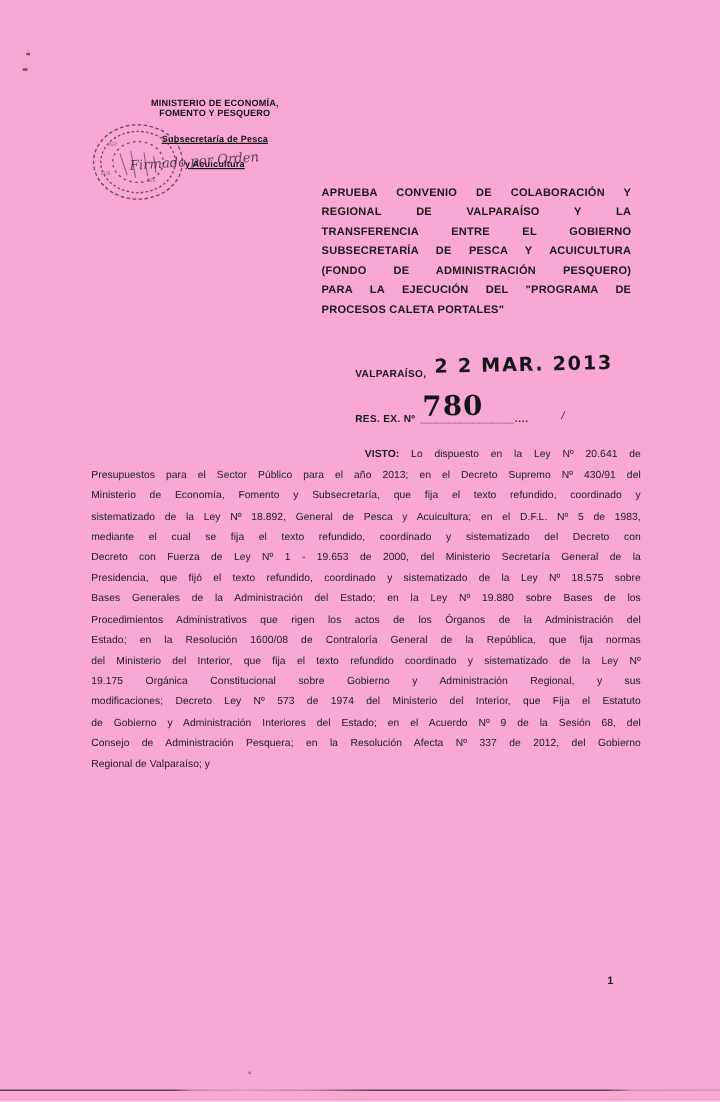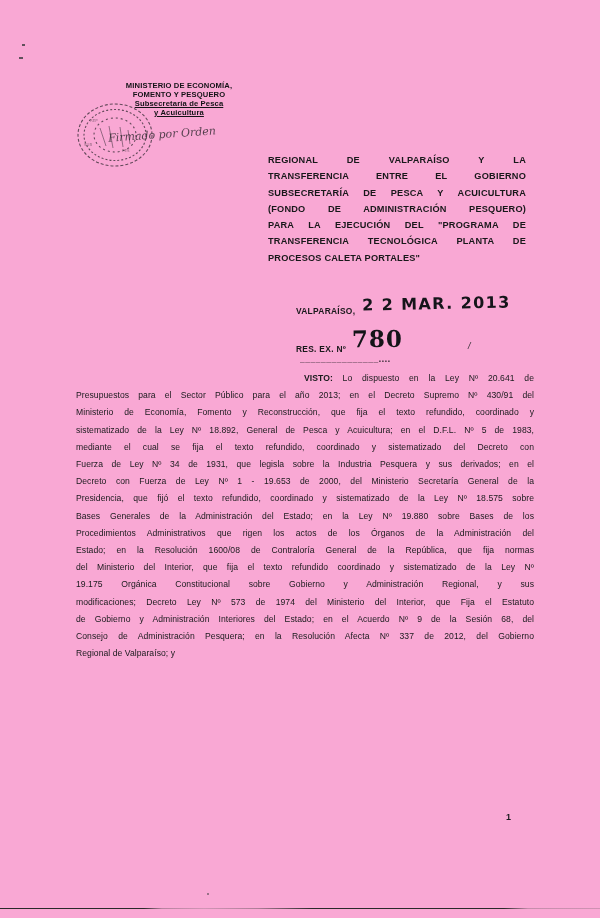--- a/index.html
+++ b/index.html
@@ -36,20 +36,21 @@
   .lh-line {
     font-size: 7.6px;
     font-weight: 700;
     letter-spacing: 0.15px;
     color: #131316;
     white-space: nowrap;
   }
   .lh-line.underlined {
     text-decoration: underline;
     text-underline-offset: 1px;
+    margin-top: 12px;
   }
 
   
   .stamp-round {
     position: absolute;
     left: 76px;
     top: 102px;
     width: 78px;
     height: 66px;
     z-index: 3;
@@ -112,22 +113,21 @@
     transform: rotate(-1.2deg);
   }
   .res-row {
     position: absolute;
     left: 296px;
     top: 344px;
     font-size: 8.4px;
     font-weight: 600;
     letter-spacing: 0.3px;
     display: flex;
-    align-items: flex-start;
-    flex-direction: column;
+    align-items: flex-end;
   }
   .res-dashes {
     display: inline-block;
     margin-left: 4px;
     font-size: 8.4px;
     letter-spacing: 0.6px;
     color: #1a1a1d;
   }
   .res-tick {
     position: absolute;
@@ -240,48 +240,47 @@
   <div class="letterhead">
     <div class="lh-line">MINISTERIO DE ECONOMÍA,</div>
     <div class="lh-line">FOMENTO Y PESQUERO</div>
     <div class="lh-line underlined">Subsecretaría de Pesca</div>
     <div class="lh-line underlined">y Acuicultura</div>
   </div>
 
   <div class="stamp-script">Firmado por Orden</div>
 
   <div class="title-block">
+    <div class="title-line">APRUEBA CONVENIO DE COLABORACIÓN Y</div>
     <div class="title-line">REGIONAL DE VALPARAÍSO Y LA</div>
     <div class="title-line">TRANSFERENCIA ENTRE EL GOBIERNO</div>
     <div class="title-line">SUBSECRETARÍA DE PESCA Y ACUICULTURA</div>
     <div class="title-line">(FONDO DE ADMINISTRACIÓN PESQUERO)</div>
     <div class="title-line">PARA LA EJECUCIÓN DEL "PROGRAMA DE</div>
-    <div class="title-line">TRANSFERENCIA TECNOLÓGICA PLANTA DE</div>
     <div class="title-line last">PROCESOS CALETA PORTALES"</div>
   </div>
 
   <div class="place-row">VALPARAÍSO,</div>
   <div class="date-stamp">2 2 MAR. 2013</div>
   <div class="res-number">780</div>
   <div class="res-row">
     <span>RES. EX. Nº</span>
     <span class="res-dashes">_______________....</span>
   </div>
   <div class="res-tick">/</div>
 
   <div class="body-text">
     <div class="body-line first">
       <span class="indent-visto"></span><b>VISTO:</b>
       <span>Lo dispuesto en la Ley Nº 20.641 de</span>
     </div>
     <div class="body-line">Presupuestos para el Sector Público para el año 2013; en el Decreto Supremo Nº 430/91 del</div>
-    <div class="body-line">Ministerio de Economía, Fomento y Reconstrucción, que fija el texto refundido, coordinado y</div>
+    <div class="body-line">Ministerio de Economía, Fomento y Subsecretaría, que fija el texto refundido, coordinado y</div>
     <div class="body-line">sistematizado de la Ley Nº 18.892, General de Pesca y Acuicultura; en el D.F.L. Nº 5 de 1983,</div>
     <div class="body-line">mediante el cual se fija el texto refundido, coordinado y sistematizado del Decreto con</div>
-    <div class="body-line">Fuerza de Ley Nº 34 de 1931, que legisla sobre la Industria Pesquera y sus derivados; en el</div>
     <div class="body-line">Decreto con Fuerza de Ley Nº 1 - 19.653 de 2000, del Ministerio Secretaría General de la</div>
     <div class="body-line">Presidencia, que fijó el texto refundido, coordinado y sistematizado de la Ley Nº 18.575 sobre</div>
     <div class="body-line">Bases Generales de la Administración del Estado; en la Ley Nº 19.880 sobre Bases de los</div>
     <div class="body-line">Procedimientos Administrativos que rigen los actos de los Órganos de la Administración del</div>
     <div class="body-line">Estado; en la Resolución 1600/08 de Contraloría General de la República, que fija normas</div>
     <div class="body-line">del Ministerio del Interior, que fija el texto refundido coordinado y sistematizado de la Ley Nº</div>
     <div class="body-line">19.175 Orgánica Constitucional sobre Gobierno y Administración Regional, y sus</div>
     <div class="body-line">modificaciones; Decreto Ley Nº 573 de 1974 del Ministerio del Interior, que Fija el Estatuto</div>
     <div class="body-line">de Gobierno y Administración Interiores del Estado; en el Acuerdo Nº 9 de la Sesión 68, del</div>
     <div class="body-line">Consejo de Administración Pesquera; en la Resolución Afecta Nº 337 de 2012, del Gobierno</div>

